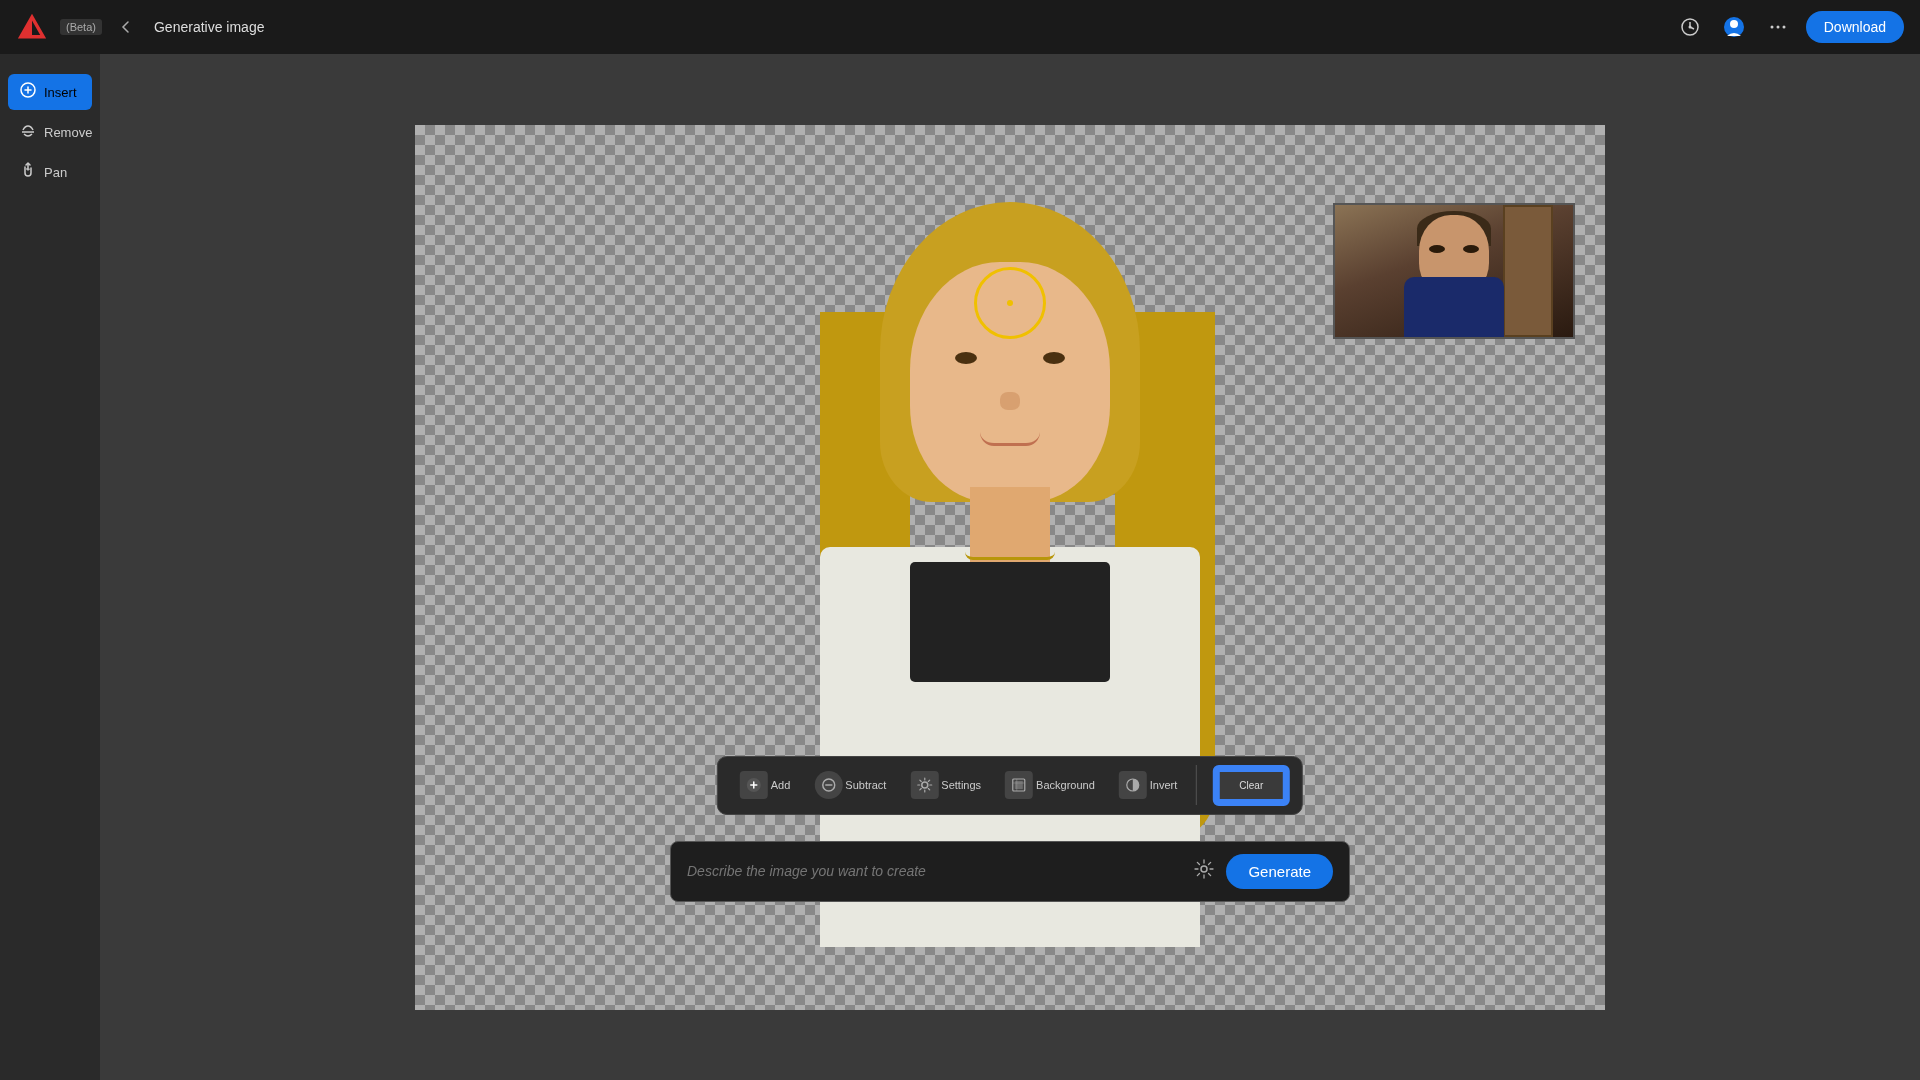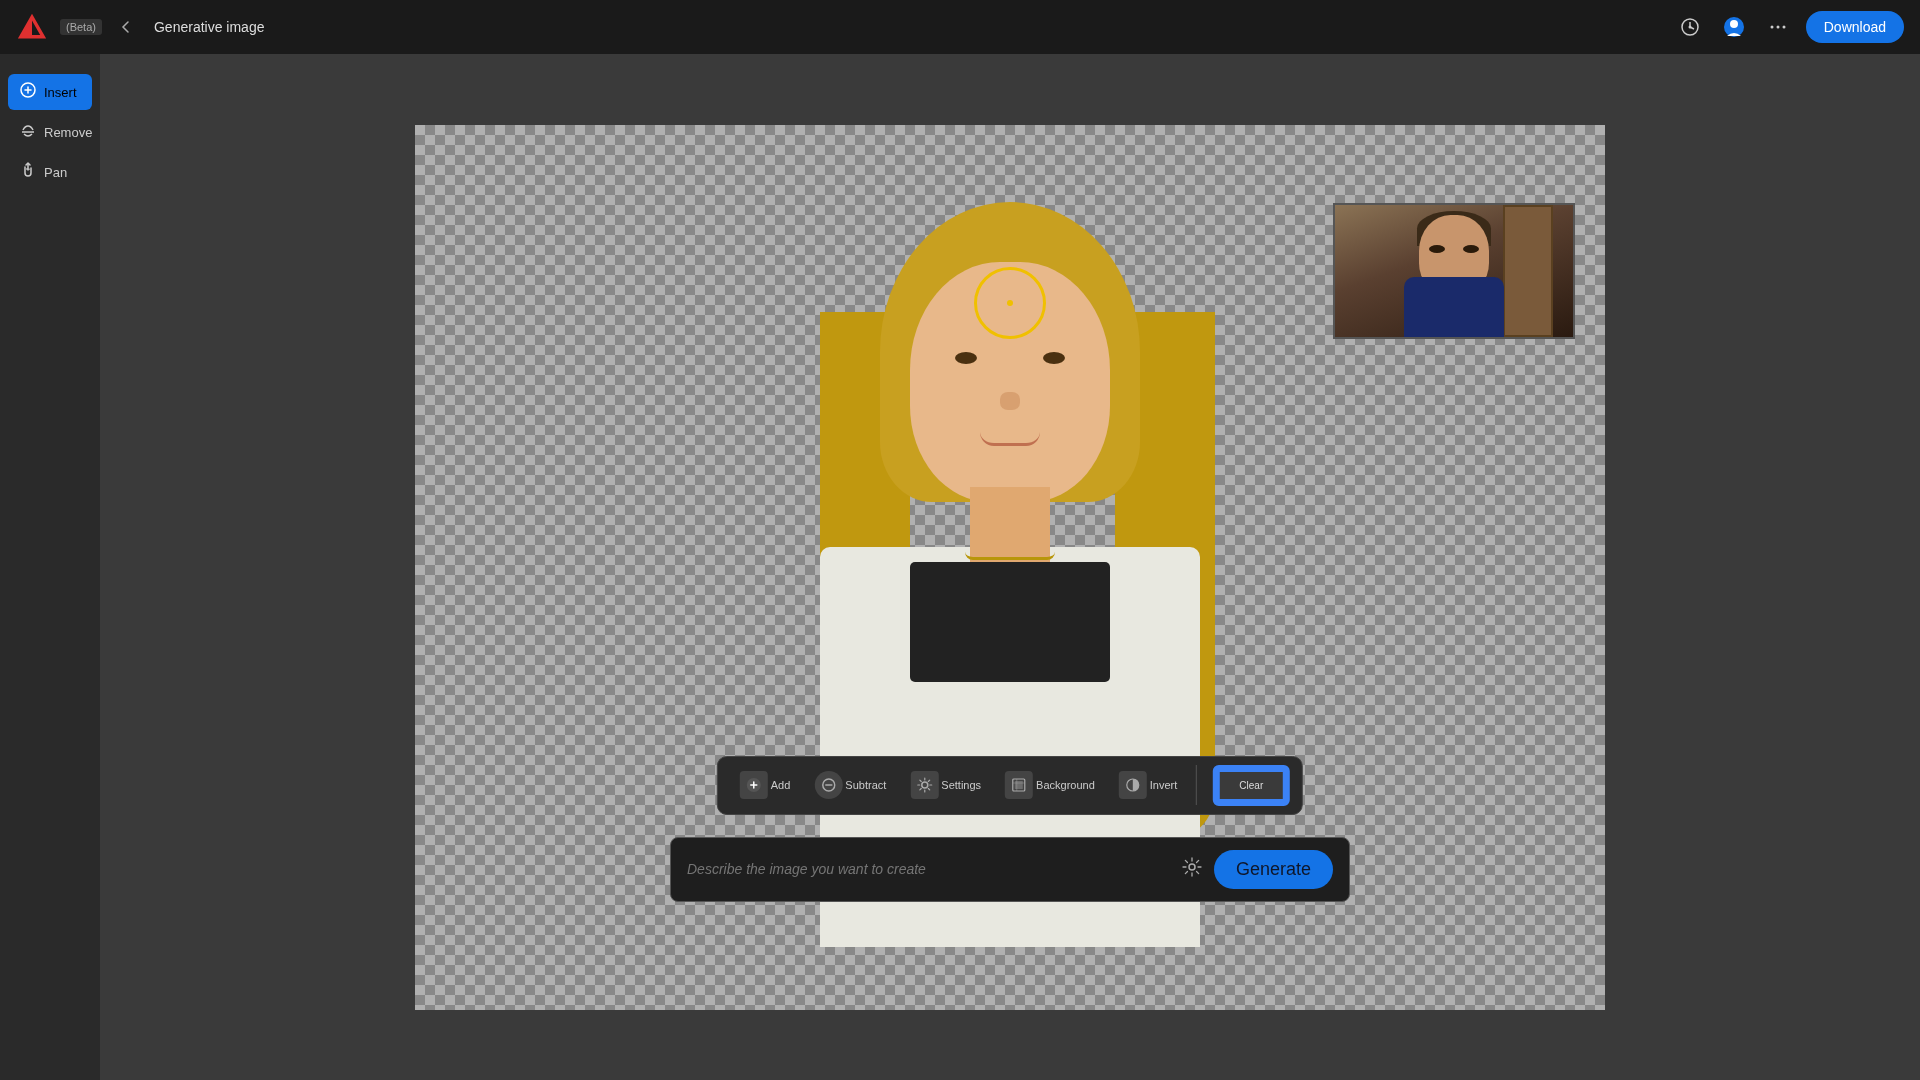--- a/index.html
+++ b/index.html
@@ -406,25 +406,25 @@
       font-size: 14px;
       font-style: italic;
     }
     .prompt-settings-icon {
       color: #aaa;
       cursor: pointer;
       font-size: 18px;
     }
     .generate-btn {
       background: #1473e6;
-      color: #0f172a;
+      color: #ffffff;
       border: none;
       padding: 9px 22px;
       border-radius: 20px;
-      font-size: 18px;
+      font-size: 15px;
       cursor: pointer;
       font-weight: 500;
       white-space: nowrap;
     }
 
     
     .add-icon-bg {
       width: 28px;
       height: 28px;
       background: #555;

